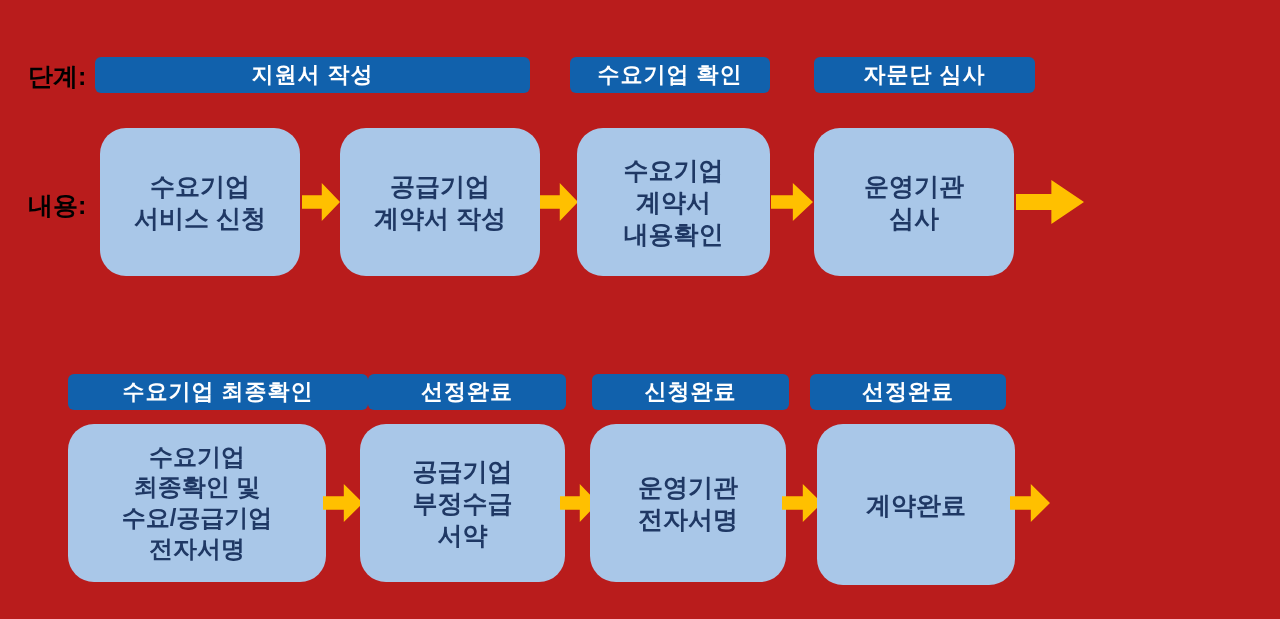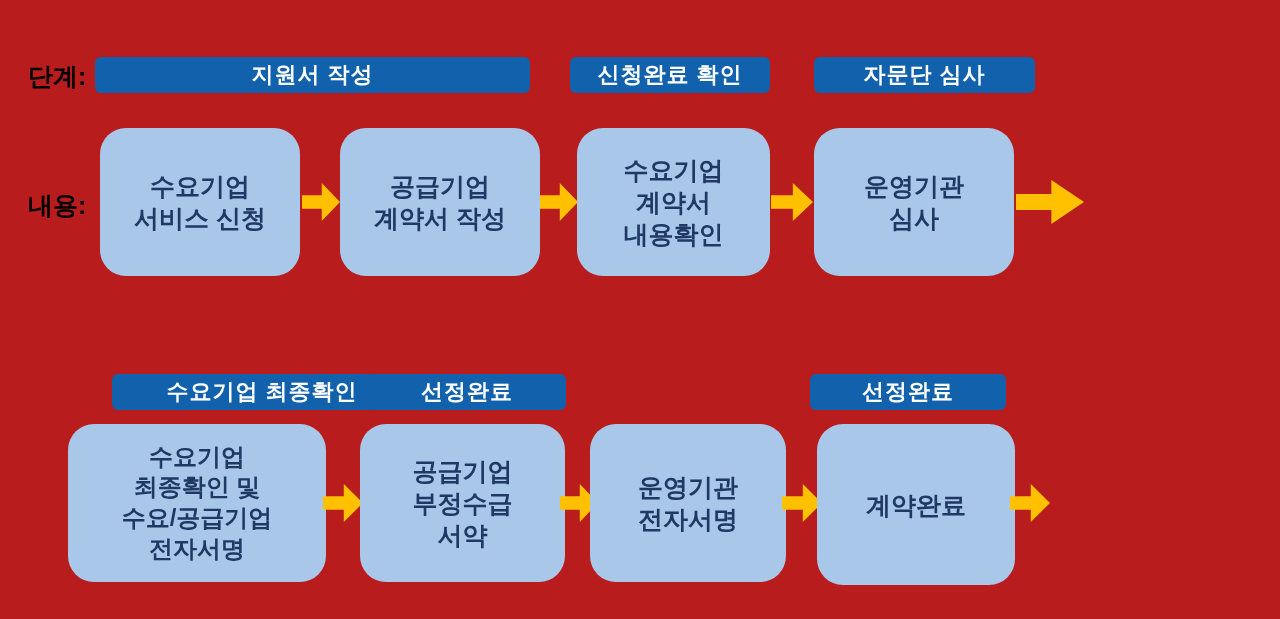--- a/index.html
+++ b/index.html
@@ -57,21 +57,21 @@
   }
 </style>
 </head>
 <body>
 
 <div class="canvas">
 
   <span class="side-label" style="left:28px; top:60px;">단계:</span>
 
   <div class="hdr" style="left:95px; top:57px; width:435px;">지원서 작성</div>
-  <div class="hdr" style="left:570px; top:57px; width:200px;">신청완료 확인</div>
+  <div class="hdr" style="left:570px; top:57px; width:200px;">수요기업 확인</div>
   <div class="hdr" style="left:814px; top:57px; width:221px;">자문단 심사</div>
 
   <span class="side-label" style="left:28px; top:189px;">내용:</span>
 
   <div class="box" style="left:100px; top:128px; width:200px; height:148px;">수요기업
 서비스 신청</div>
   <div class="arrow" style="left:302px; top:183px; width:38px; height:38px;"></div>
 
   <div class="box" style="left:340px; top:128px; width:200px; height:148px;">공급기업
 계약서 작성</div>
@@ -79,22 +79,23 @@
 
   <div class="box" style="left:577px; top:128px; width:193px; height:148px;">수요기업
 계약서
 내용확인</div>
   <div class="arrow" style="left:771px; top:183px; width:42px; height:38px;"></div>
 
   <div class="box" style="left:814px; top:128px; width:200px; height:148px;">운영기관
 심사</div>
   <div class="arrow" style="left:1016px; top:180px; width:68px; height:44px;"></div>
 
-  <div class="hdr" style="left:68px; top:374px; width:300px;margin-left:44px;">수요기업 최종확인</div>
+  <div class="hdr" style="left:68px; top:374px; width:300px;">수요기업 최종확인</div>
   <div class="hdr" style="left:368px; top:374px; width:198px;">선정완료</div>
+  <div class="hdr" style="left:592px; top:374px; width:197px;">신청완료</div>
   <div class="hdr" style="left:810px; top:374px; width:196px;">선정완료</div>
 
   <div class="box" style="left:68px; top:424px; width:258px; height:158px; font-size:24px;">수요기업
 최종확인 및
 수요/공급기업
 전자서명</div>
   <div class="arrow" style="left:323px; top:484px; width:40px; height:38px;"></div>
 
   <div class="box" style="left:360px; top:424px; width:205px; height:158px;">공급기업
 부정수급

